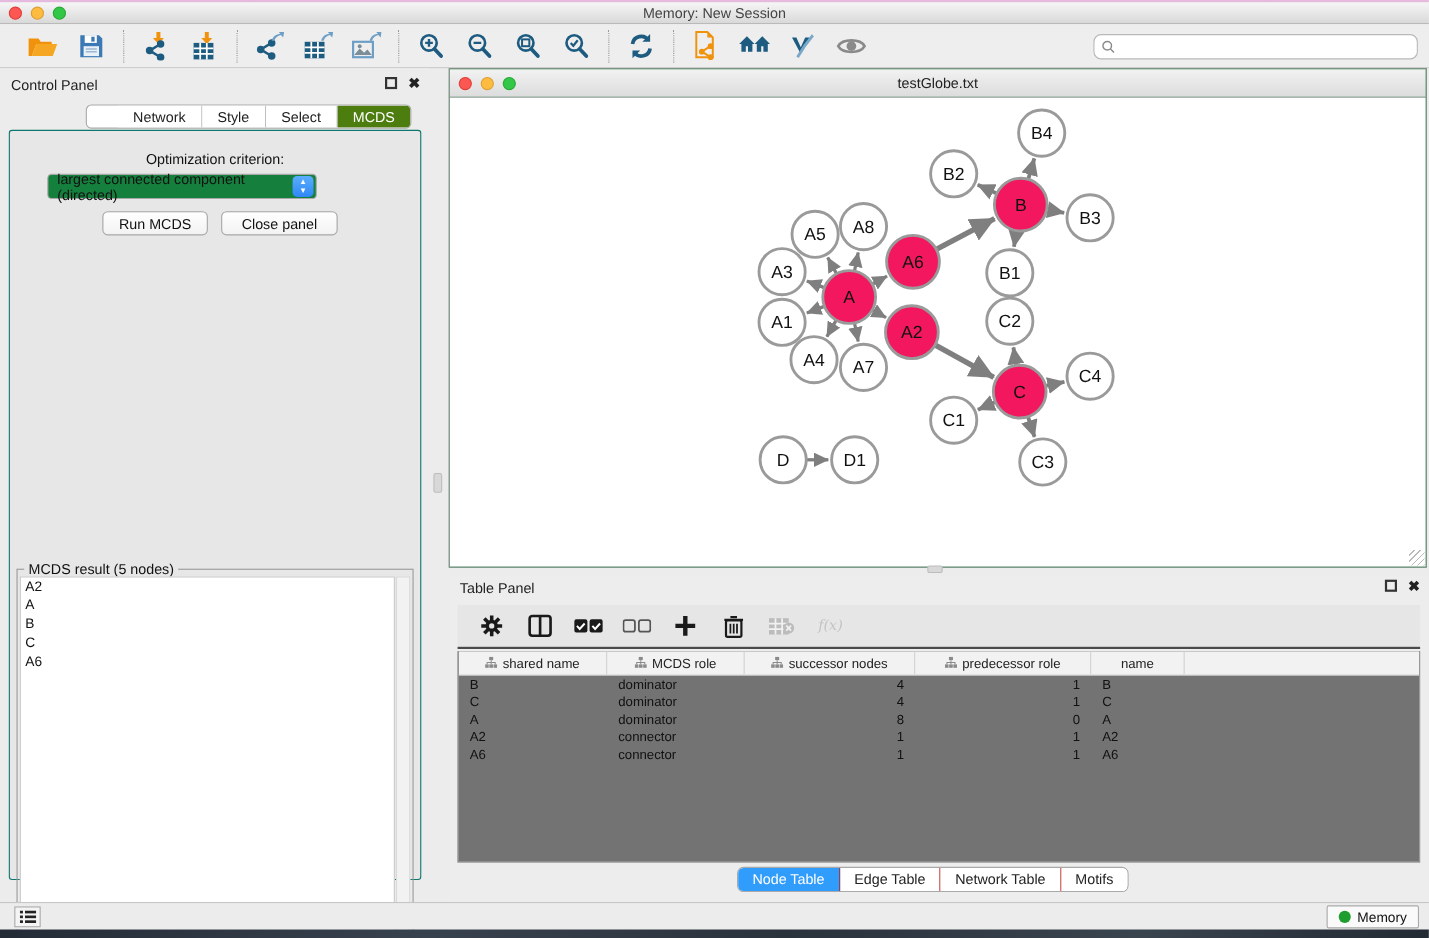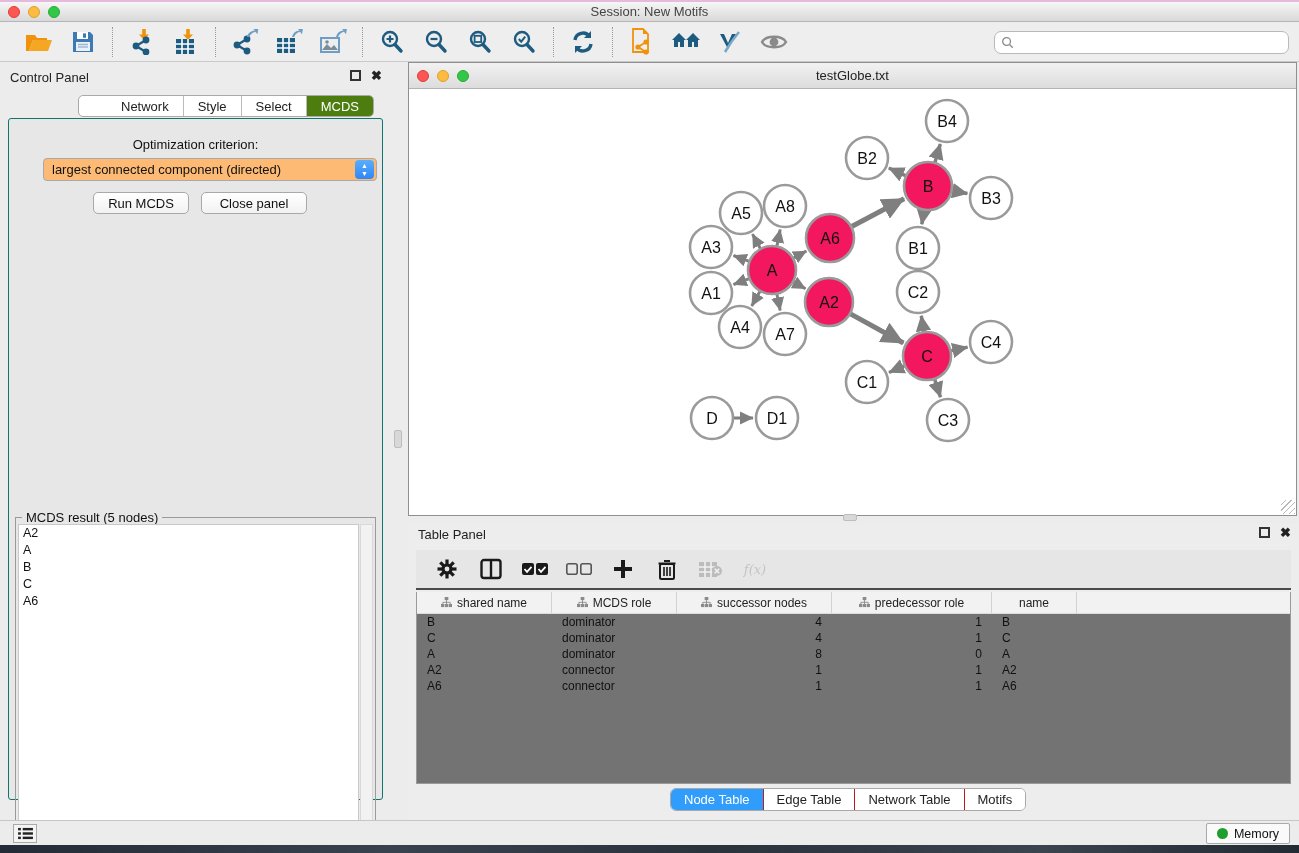--- a/index.html
+++ b/index.html
@@ -34,21 +34,21 @@
   #cp-title { position:absolute; left:10px; top:2px; font-size:13px; color:#222; }
   .panel-icons { position:absolute; right:8px; top:2px; display:flex; gap:10px; }
   .float-icon { width:11px; height:11px; border:2px solid #333; display:inline-block; }
   .close-icon { font-size:13px; font-weight:bold; color:#222; line-height:11px; }
   #cp-tabs { position:absolute; left:78px; top:33px; height:22px; display:flex; border:1px solid #a9a9a9; border-radius:5px; overflow:hidden; background:#fff;padding-left:28px; }
   .cp-tab { padding:0 14px; font-size:13px; color:#222; display:flex; align-items:center; border-right:1px solid #bbb; background:#fff; cursor:pointer; }
   .cp-tab:last-child { border-right:none; }
   .cp-tab.sel { background:#4d7c0f; color:#fff; }
   #cp-body { position:absolute; left:8px; top:56px; width:375px; height:682px; background:#e7e7e7; border:1px solid #0f766e; border-radius:3px; }
   #opt-label { position:absolute; left:0; top:18px; width:100%; text-align:center; font-size:13px; color:#111; }
-  #criterion { position:absolute; left:34px; top:39px; width:334px; height:23px; background:#fdba74; border:1px solid #a9a9a9; border-radius:4px; display:flex; align-items:center; cursor:pointer; }
+  #criterion { position:absolute; left:34px; top:39px; width:245px; height:23px; background:#15803d; border:1px solid #a9a9a9; border-radius:4px; display:flex; align-items:center; cursor:pointer; }
   #criterion .val { flex:1; font-size:13px; padding-left:8px; color:#111; }
   #criterion .stepper { width:19px; height:19px; margin-right:2px; background:linear-gradient(#5aaefc,#2f87f6); border-radius:4px; color:#fff; font-size:7px; line-height:8px; display:flex; flex-direction:column; align-items:center; justify-content:center; }
   .cp-btn { position:absolute; top:73px; height:22px; background:linear-gradient(#ffffff,#f2f2f2); border:1px solid #a9a9a9; border-radius:5px; font-size:13px; color:#111; display:flex; align-items:center; justify-content:center; cursor:pointer; }
   #btn-run { left:84px; width:96px; }
   #btn-close { left:192px; width:106px; }
   #result-box { position:absolute; left:6px; top:398px; width:361px; height:338px; border:1px solid #9a9a9a; }
   #result-legend { position:absolute; left:6px; top:-8px; background:#e7e7e7; padding:0 4px; font-size:13px; color:#111; }
   #result-list { position:absolute; left:2px; top:6px; right:16px; bottom:2px; background:#fff; border:1px solid #c9c9c9; overflow:hidden; }
   #result-scroll { position:absolute; right:2px; top:6px; width:13px; bottom:2px; background:#f2f2f2; border:1px solid #d9d9d9; }
   .result-item { font-size:12.5px; color:#111; padding:1px 4px; line-height:15px; }
@@ -94,21 +94,21 @@
 </style>
 </head>
 <body>
 
 <div id="app">
 
   <div id="titlebar" class="abs">
     <span class="tl red"></span>
     <span class="tl yel"></span>
     <span class="tl grn"></span>
-    <span class="title">Session: New Motifs</span>
+    <span class="title">Memory: New Session</span>
   </div>
 
   <div id="toolbar" class="abs">
       <div class="tb-group">
         <div class="tb-btn">
           <svg width="28" height="24" viewBox="0 0 28 24">
             <path d="M1 5h9l2 3h10v2H8L4 21H1z" fill="#f0920c"></path>
             <path d="M8 10h19l-4 11H4z" fill="#f5a623"></path>
           </svg>
         </div>

